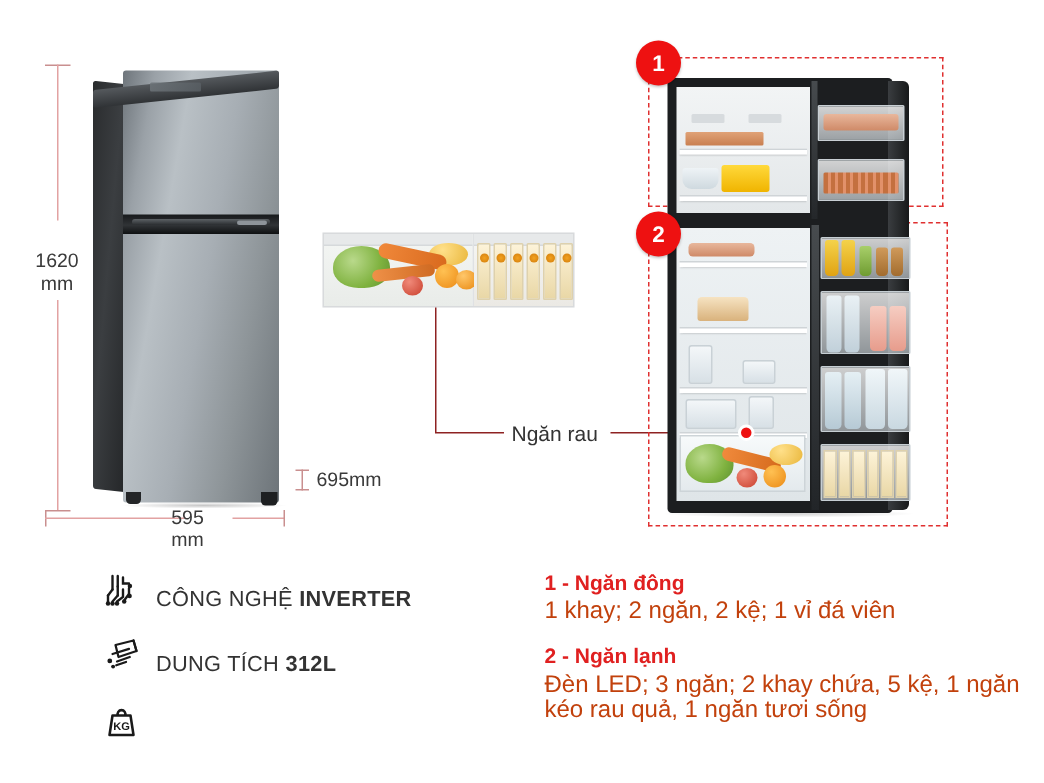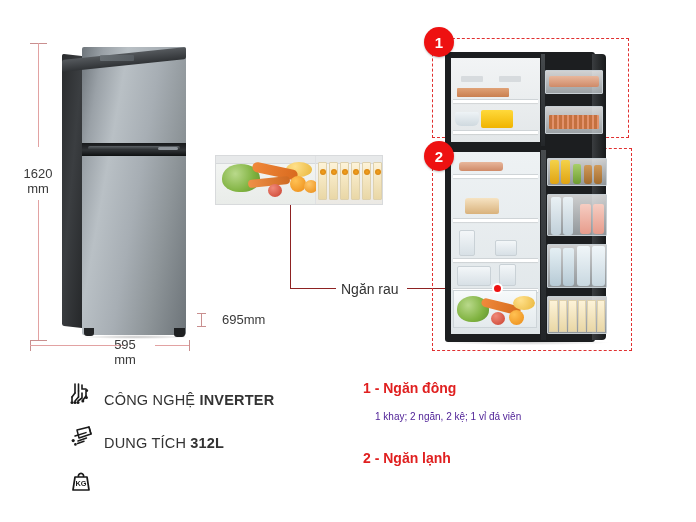--- a/index.html
+++ b/index.html
@@ -143,21 +143,21 @@
   
   .features{position:absolute;left:58px;top:378px;width:300px;}
   .feat{display:flex;align-items:center;height:43px;}
   .feat-icon{width:46px;height:40px;display:flex;justify-content:center;flex:0 0 46px;}
   .feat-label{font-size:14.5px;color:#333;letter-spacing:.2px;}
   .feat-label b{font-weight:bold;margin-top:27px;}
 
   
   .legend{position:absolute;left:363px;top:380px;width:320px;}
   .leg-title{color:#e02020;font-weight:bold;font-size:14px;margin:0 0 3px 0;}
-  .leg-body{color:#4c1d95;font-size:10px;line-height:17px;margin:12px;}
+  .leg-body{color:#c2410c;font-size:16px;line-height:17px;margin:0;}
   .leg-gap{height:13px;}
   .ngan-rau{position:absolute;left:341px;top:281px;font-size:14px;color:#333;white-space:nowrap;}
 </style>
 </head>
 <body>
 
 <div class="stage">
 
   <div class="abs dimcap-h" style="left:30px;top:43px;width:17px;"></div>
   <div class="abs dimline-v" style="left:38px;top:43px;height:104px;"></div>
@@ -183,21 +183,21 @@
 
   <div class="abs dimcap-v" style="left:30px;top:340px;height:11px;"></div>
   <div class="abs dimline-h" style="left:30px;top:345px;width:93px;"></div>
   <div class="abs dimline-h" style="left:155px;top:345px;width:35px;"></div>
   <div class="abs dimcap-v" style="left:189px;top:340px;height:11px;"></div>
   <div class="abs dimtext" style="left:96px;top:337px;width:58px;">
     <span>595</span><br>
     <span>mm</span>
   </div>
 
-  <div class="abs" style="left:197px;top:312px;display:flex;align-items:center;gap:16px;">
+  <div class="abs" style="left:197px;top:312px;display:flex;align-items:center;gap:5px;">
     <span style="position:relative;display:inline-block;width:9px;height:14px;">
       <span style="position:absolute;left:0;top:0;width:9px;height:1px;background:#c98f8f;"></span>
       <span style="position:absolute;left:4px;top:0;width:1px;height:14px;background:#c98f8f;"></span>
       <span style="position:absolute;left:0;top:13px;width:9px;height:1px;background:#c98f8f;"></span>
     </span>
     <span class="dimtext" style="font-size:13px;">695mm</span>
   </div>
 
   <div class="inset">
     <div class="inset-left">
@@ -373,15 +373,16 @@
       </div>
     </div>
 
   </div>
 
   <div class="legend">
     <p class="leg-title">1 - Ngăn đông</p>
     <p class="leg-body">1 khay; 2 ngăn, 2 kệ; 1 vỉ đá viên</p>
     <div class="leg-gap"></div>
     <p class="leg-title">2 - Ngăn lạnh</p>
+    <p class="leg-body">Đèn LED; 3 ngăn; 2 khay chứa, 5 kệ, 1 ngăn kéo rau quả, 1 ngăn tươi sống</p>
   </div>
 
 </div>
 
 </body></html>

